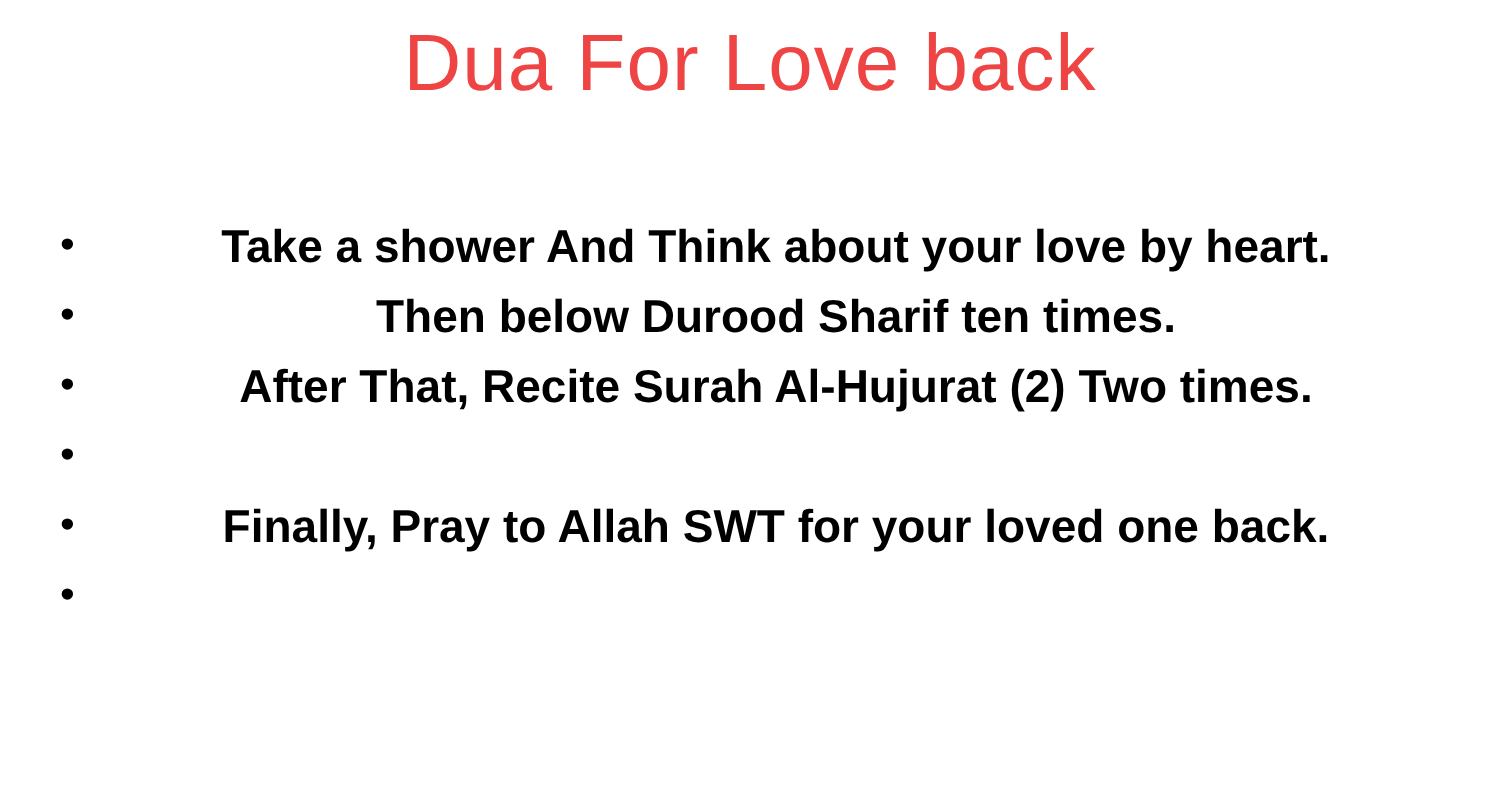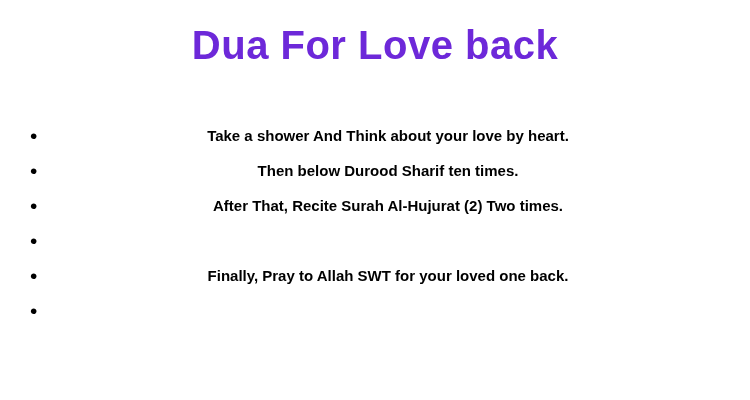--- a/index.html
+++ b/index.html
@@ -15,25 +15,25 @@
   }
   .page {
     position: relative;
     width: 750px;
     height: 400px;
     box-sizing: border-box;
     background: #ffffff;
   }
   .title {
     text-align: center;
-    color: #6d28d9;
+    color: #ef4444;
     font-size: 40px;
-    font-weight: bold;
+    font-weight: normal;
     letter-spacing: 0.5px;
-    margin: 13px;
+    margin: 0;
     padding-top: 8px;
     line-height: 1.2;
   }
   .list {
     list-style: none;
     margin: 0;
     padding: 0;
     margin-top: 52px;
   }
   .list-item {
@@ -46,21 +46,21 @@
     flex: 0 0 auto;
     width: 22px;
     font-size: 21px;
     line-height: 30px;
     color: #000000;
     text-align: left;
   }
   .item-text {
     flex: 1 1 auto;
     text-align: center;
-    font-size: 15px;
+    font-size: 23px;
     font-weight: bold;
     color: #000000;
     line-height: 30px;
   }
 </style>
 </head>
 <body>
 
 <div class="page">
 

